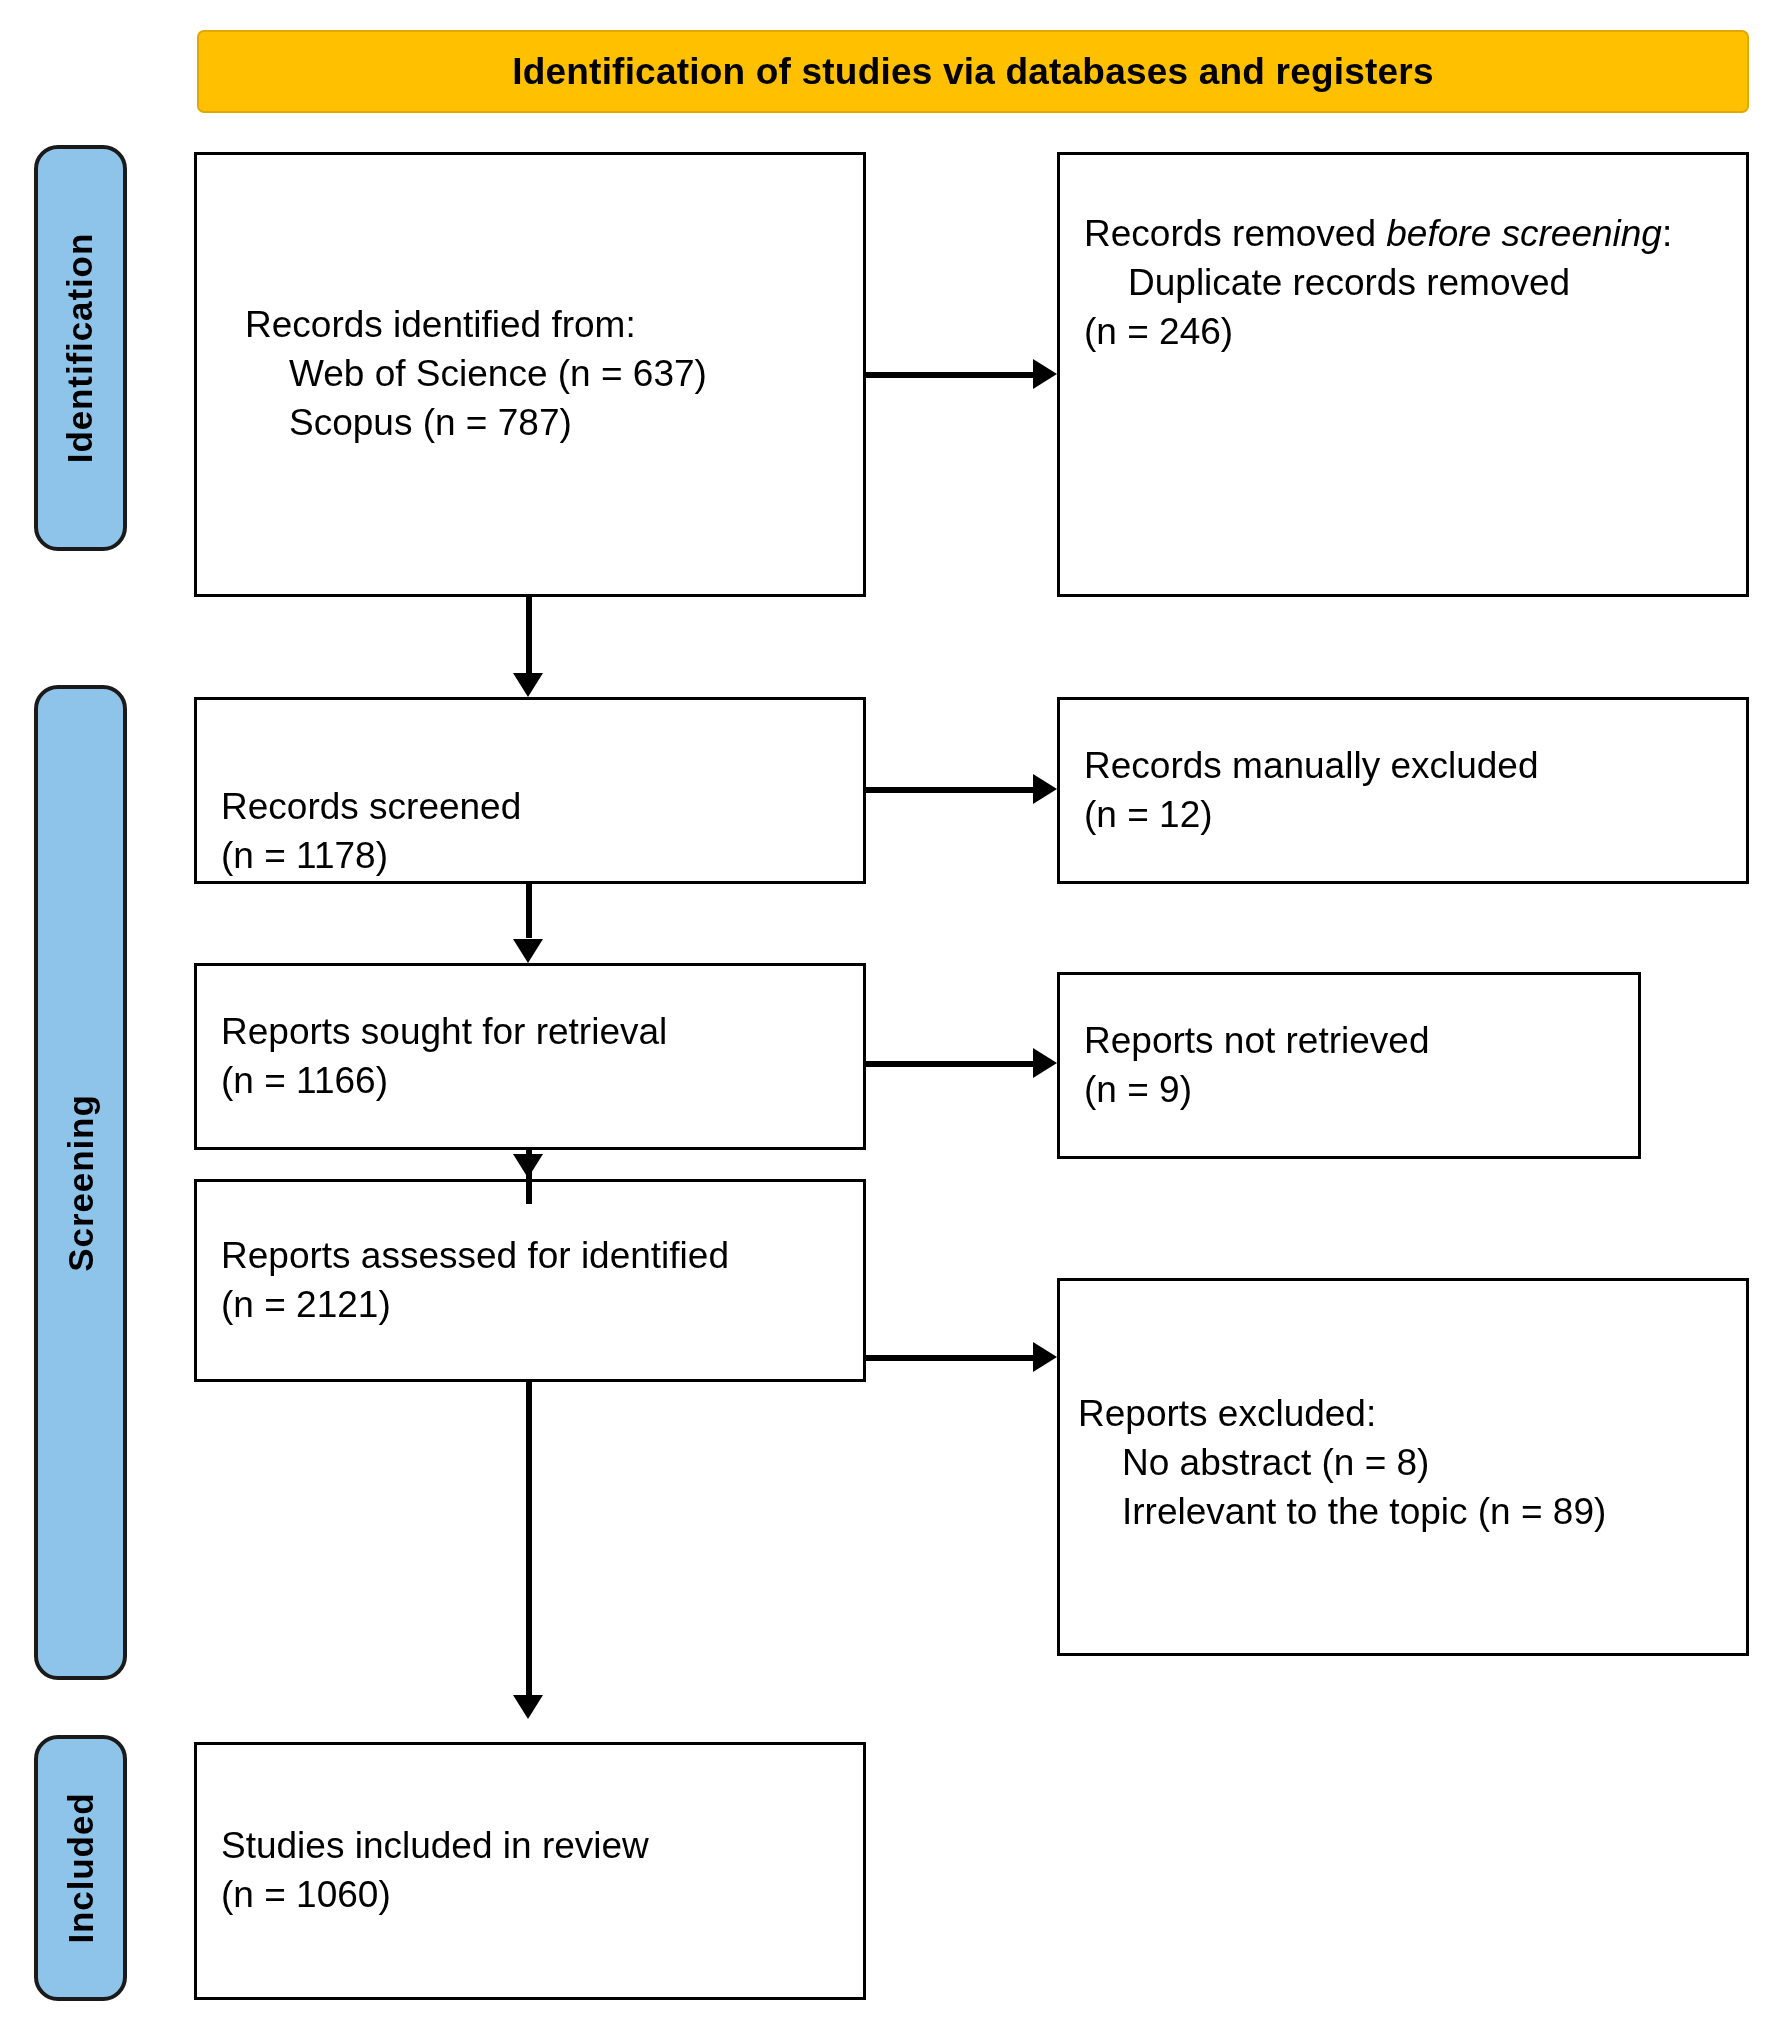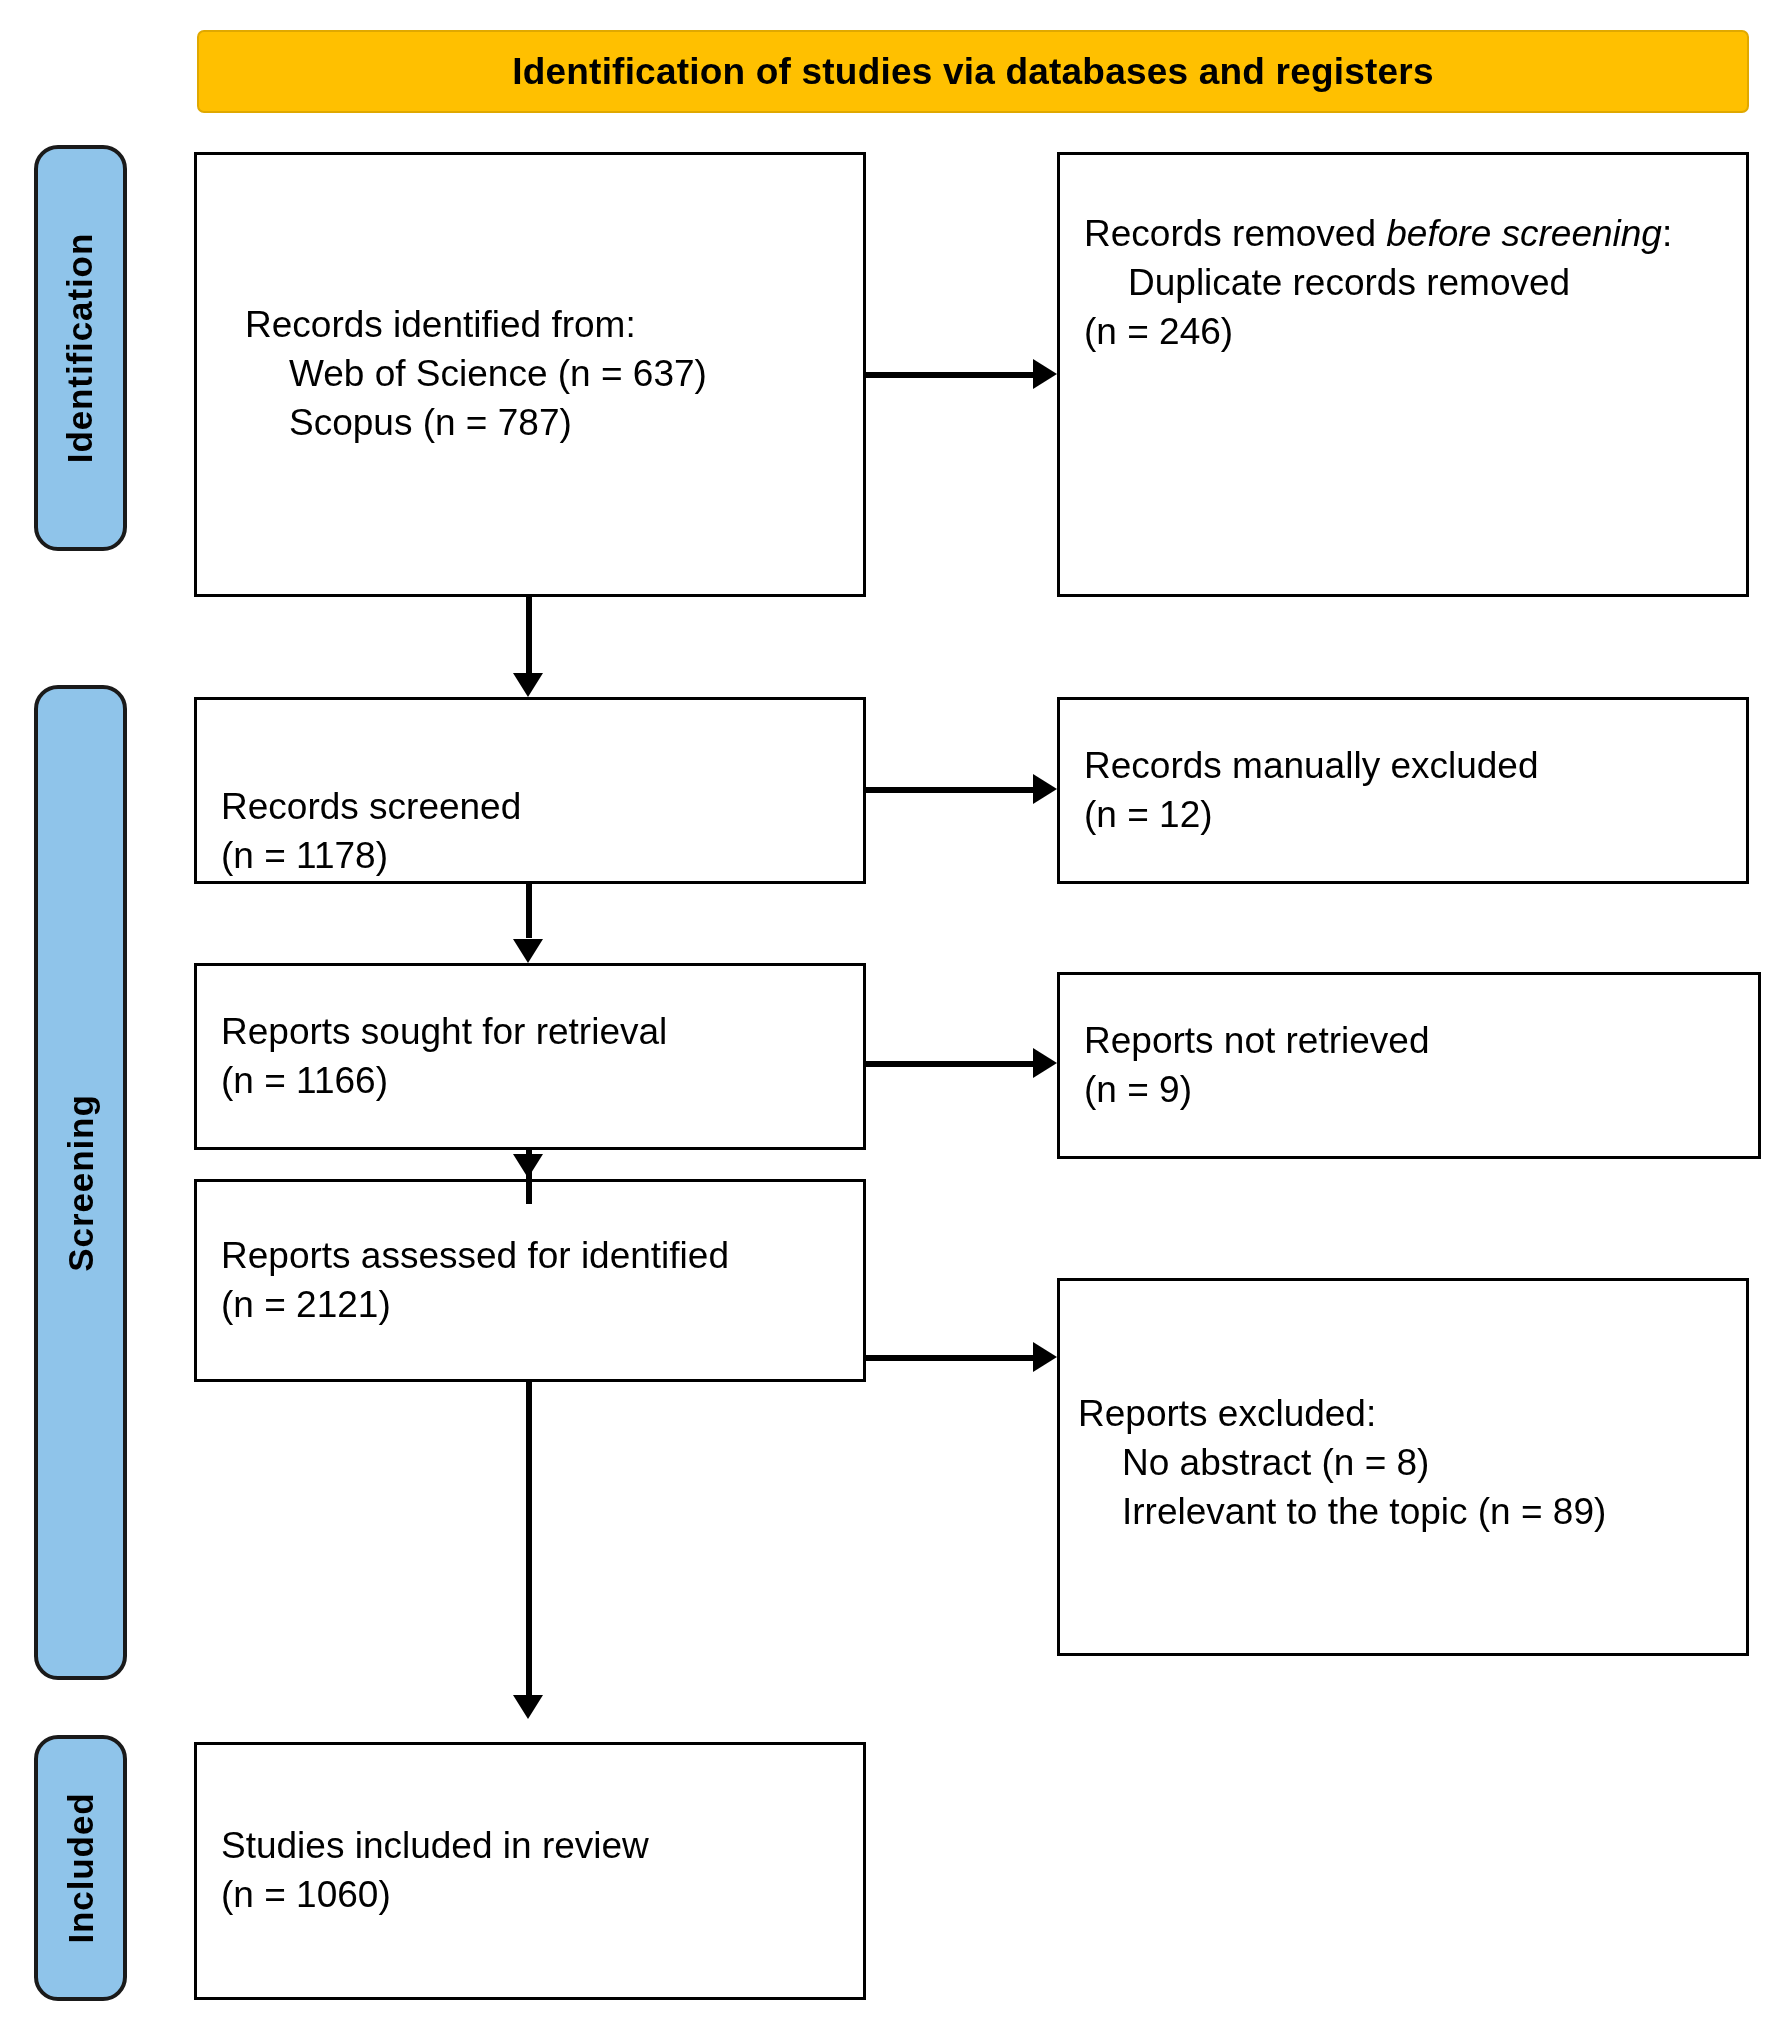--- a/index.html
+++ b/index.html
@@ -104,21 +104,21 @@
 
   
   #box-identified     { left: 194px;  top: 152px;  width: 672px;  height: 445px; padding-left: 48px; }
   #box-removed        { left: 1057px; top: 152px;  width: 692px;  height: 445px;
                         justify-content: flex-start; padding-top: 55px; }
   
   #box-screened       { left: 194px;  top: 697px;  width: 672px;  height: 187px; justify-content: flex-end; }
   #box-manually-excluded { left: 1057px; top: 697px; width: 692px; height: 187px; }
   
   #box-sought         { left: 194px;  top: 963px; width: 672px;  height: 187px; justify-content: center; }
-  #box-not-retrieved  { left: 1057px; top: 972px; width: 704px;  height: 187px; }
+  #box-not-retrieved  { left: 1057px; top: 972px; width: 584px;  height: 187px; }
   
   #box-assessed       { left: 194px;  top: 1179px; width: 672px;  height: 203px; }
   #box-excluded       { left: 1057px; top: 1278px; width: 692px;  height: 378px;
                         justify-content: flex-start; padding-top: 109px; padding-left: 18px; }
   
   #box-included       { left: 194px;  top: 1742px; width: 672px;  height: 258px; }
 
   
   .connector {
     position: absolute;

